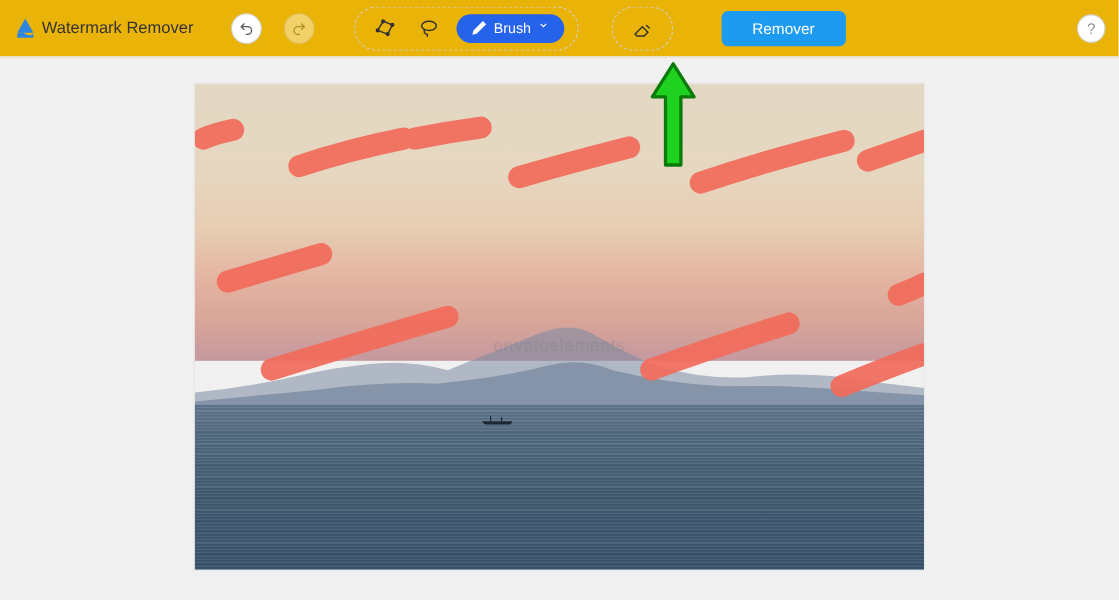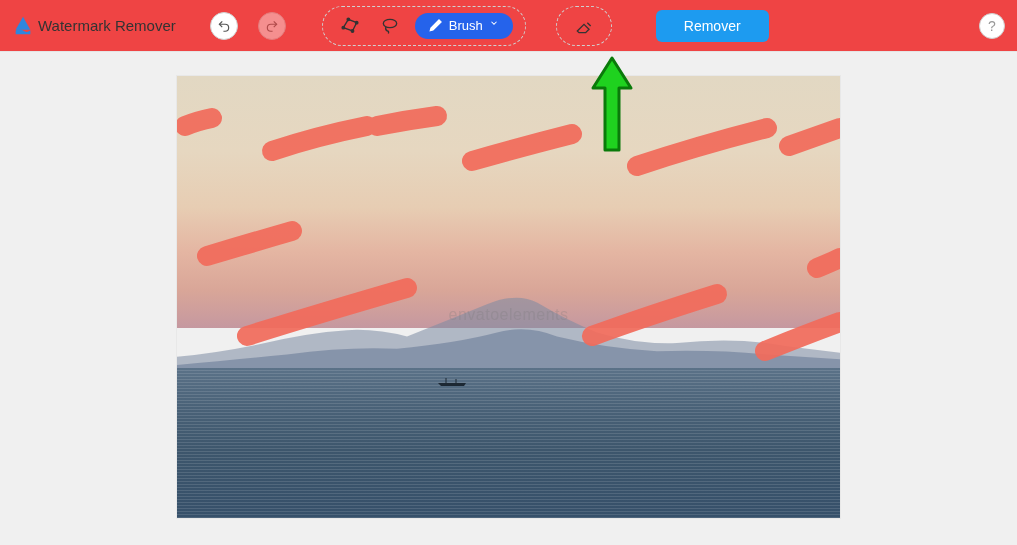--- a/index.html
+++ b/index.html
@@ -4,21 +4,21 @@
   <style>
     * { margin: 0; padding: 0; box-sizing: border-box; }
     body {
       font-family: -apple-system, BlinkMacSystemFont, "Segoe UI", Arial, sans-serif;
       background: #f0f0f0;
       width: 1017px;
       height: 545px;
       overflow: hidden;
     }
     .topbar {
-      background: #ef4444;
+      background: #eab308;
       height: 52px;
       display: flex;
       align-items: center;
       padding: 0 12px;
       gap: 20px;
       border-bottom: 1px solid #e5e5e5;
     }
     .logo-group {
       display: flex;
       align-items: center;

